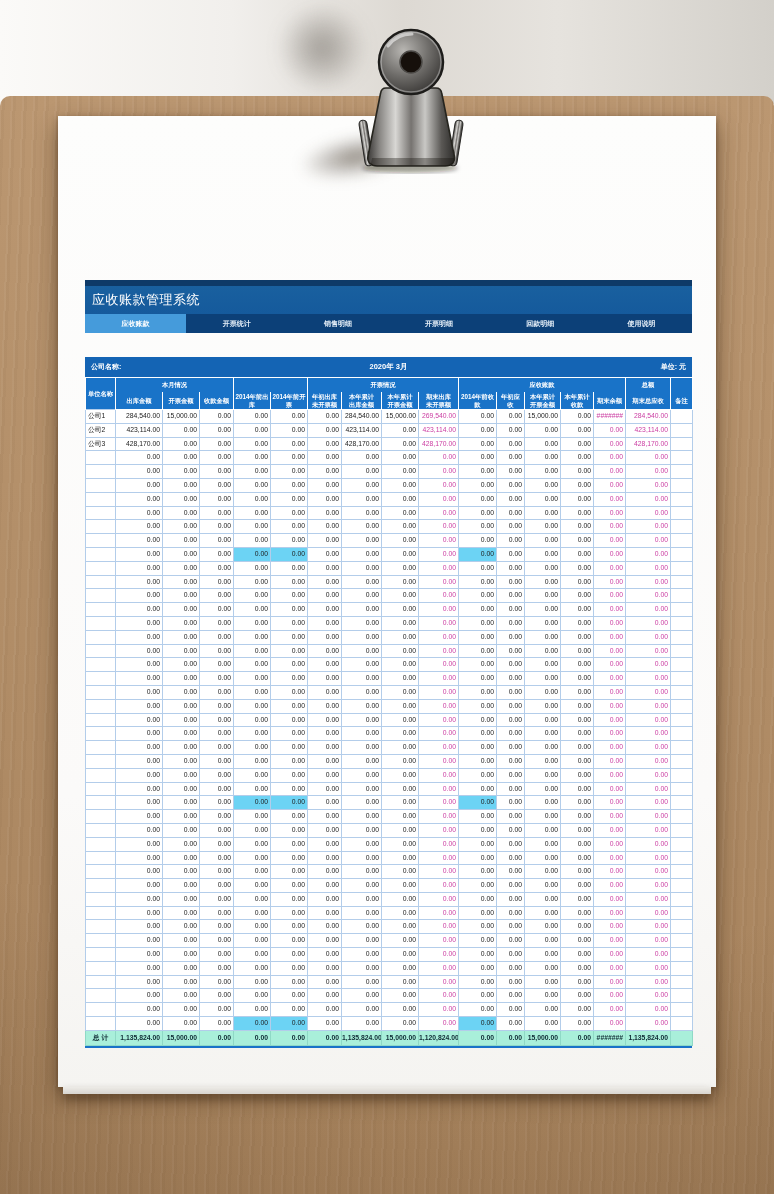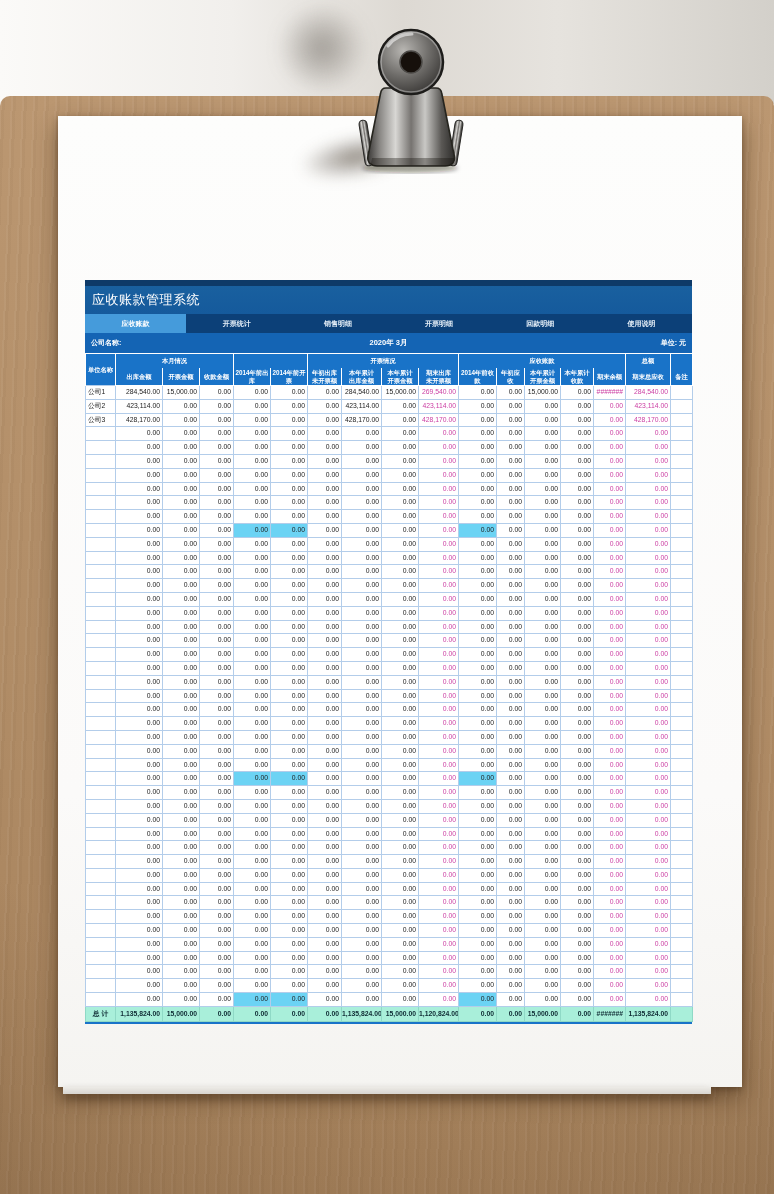--- a/index.html
+++ b/index.html
@@ -14,40 +14,40 @@
   
   .board{position:absolute;left:0;top:96px;width:774px;height:1098px;border-radius:10px 10px 0 0;
     background:
       repeating-linear-gradient(92deg,rgba(255,255,255,0.045) 0 2px,rgba(70,45,20,0.04) 2px 5px,rgba(0,0,0,0) 5px 11px),
       linear-gradient(180deg,#bb9771 0%,#b28e68 45%,#a5815b 100%);}
   .board-vignette{position:absolute;left:0;top:96px;width:774px;height:1098px;border-radius:10px 10px 0 0;
     background:radial-gradient(140% 115% at 52% 24%,rgba(0,0,0,0) 55%,rgba(45,28,12,0.30) 100%);}
   
   .paper{position:absolute;left:58px;top:116px;width:658px;height:971px;
     background:linear-gradient(180deg,#fdfdfc 0%,#fbfaf9 70%,#f5f4f1 100%);
-    box-shadow:0 10px 22px rgba(45,27,8,0.45),0 2px 6px rgba(45,27,8,0.35);padding-left:26px;}
+    box-shadow:0 10px 22px rgba(45,27,8,0.45),0 2px 6px rgba(45,27,8,0.35);}
   .paper-stack{position:absolute;left:63px;top:1087px;width:648px;height:7px;
     background:linear-gradient(180deg,#edebe7,#d8d5cf);box-shadow:0 5px 10px rgba(45,27,8,0.42);}
   
   .clip-shadow{position:absolute;left:276px;top:128px;width:160px;height:58px;
     background:radial-gradient(closest-side,rgba(48,36,22,0.55),rgba(48,36,22,0) 72%);
     filter:blur(7px);transform:rotate(-10deg);}
   .clip{position:absolute;left:338px;top:22px;width:150px;height:152px;}
 
   
   .sheet{position:absolute;left:27px;top:164px;width:607px;border-bottom:2px solid #1973c8;}
   .topstrip{height:6px;background:#0e3a68;}
   .titlebar{height:28px;background:linear-gradient(180deg,#19609f,#155a9c);display:flex;align-items:center;}
   .titlebar span{color:#fff;font-size:13px;letter-spacing:0.5px;padding-left:7px;}
   .tabs{height:19px;display:flex;background:#0c4078;}
   .tab{flex:1 1 0;display:flex;align-items:center;justify-content:center;color:#e8f1fa;
     font-size:7px;font-weight:bold;cursor:pointer;}
   .tab.active{background:#459bdb;color:#fff;}
   .inforow{height:20px;background:#1464b4;display:flex;align-items:center;color:#fff;
-    font-size:7px;font-weight:bold;position:relative;}
+    font-size:7px;font-weight:bold;position:relative;margin-top:24px;}
   .inforow .left{padding-left:6px;}
   .inforow .center{position:absolute;left:0;right:0;text-align:center;font-size:7.5px;}
   .inforow .right{margin-left:auto;padding-right:6px;}
 
   table{border-collapse:collapse;table-layout:fixed;width:607px;background:#fff;}
   thead th{background:#1973c8;color:#fff;font-size:6.3px;font-weight:bold;
     border:1px solid rgba(255,255,255,0.32);white-space:pre-line;line-height:1.25;
     padding:0 1px;text-align:center;vertical-align:middle;overflow:hidden;}
   tr.grouprow th{height:14px;border-bottom:none;}
   tr.colrow th{height:17px;border-top:none;}

